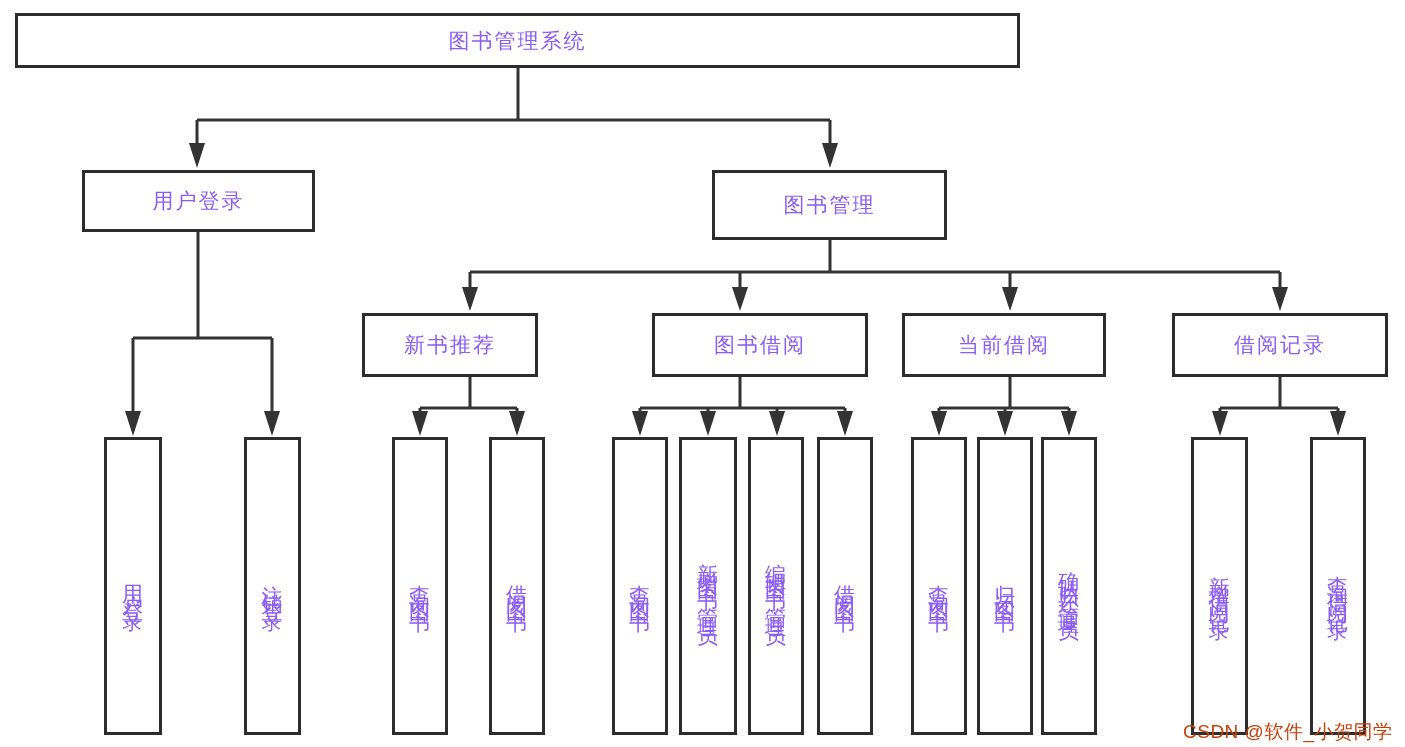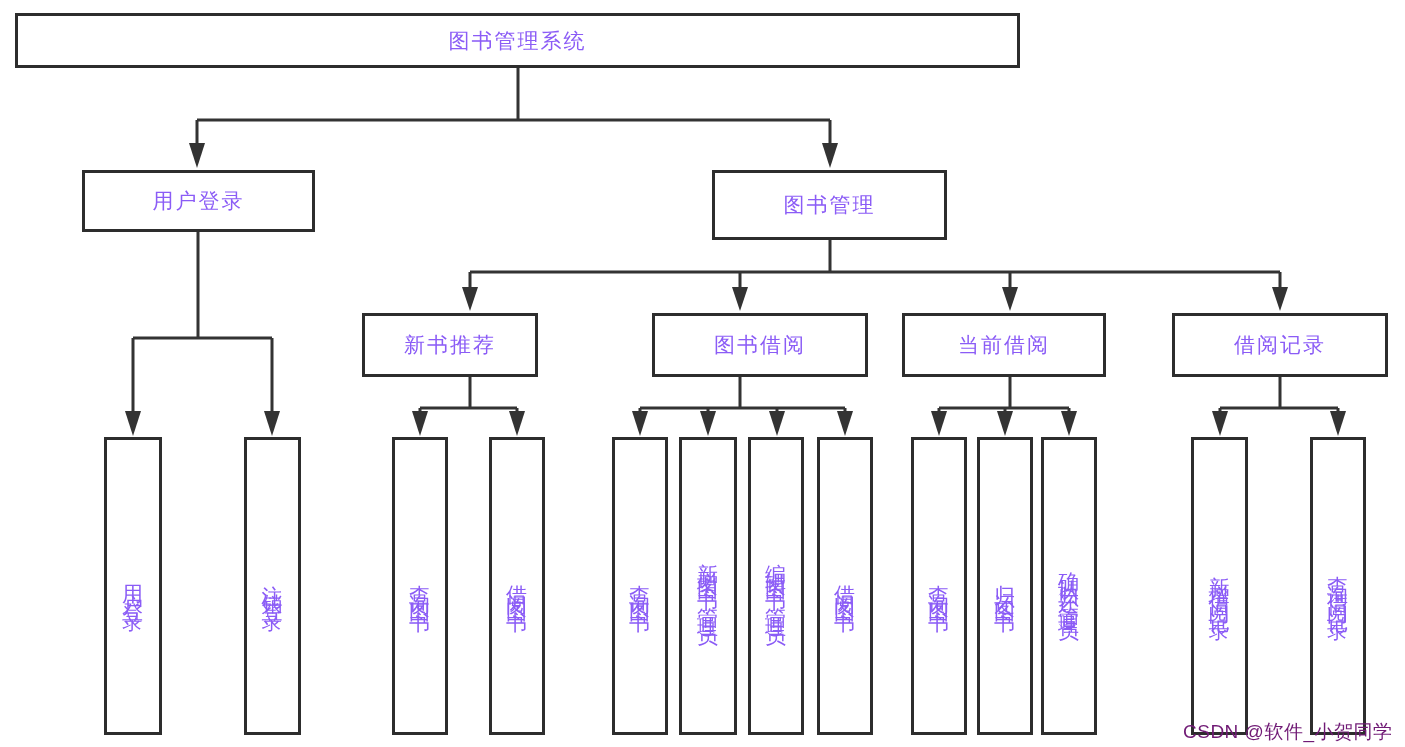--- a/index.html
+++ b/index.html
@@ -12,21 +12,21 @@
     position:absolute;box-sizing:border-box;border:3px solid #2d2d2d;background:#ffffff;
     display:flex;align-items:center;justify-content:center;color:#8b5cf6;z-index:2;
   }
   .h{font-size:21px;letter-spacing:2px;white-space:nowrap;}
   .v-label{
     writing-mode:vertical-rl;text-orientation:mixed;
     font-size:21px;letter-spacing:9px;line-height:1.0;white-space:nowrap;
   }
   .watermark{
     position:absolute;left:1183px;top:719px;z-index:9;
-    font-size:19px;color:#701a75;letter-spacing:0.5px;white-space:nowrap;
+    font-size:19px;color:#c2410c;letter-spacing:0.5px;white-space:nowrap;
   }
 </style>
 </head>
 <body>
 
 <div class="canvas">
 
   <svg class="connectors" width="1405" height="747" viewBox="0 0 1405 747">
     <g stroke="#333333" stroke-width="3" fill="none">
 

